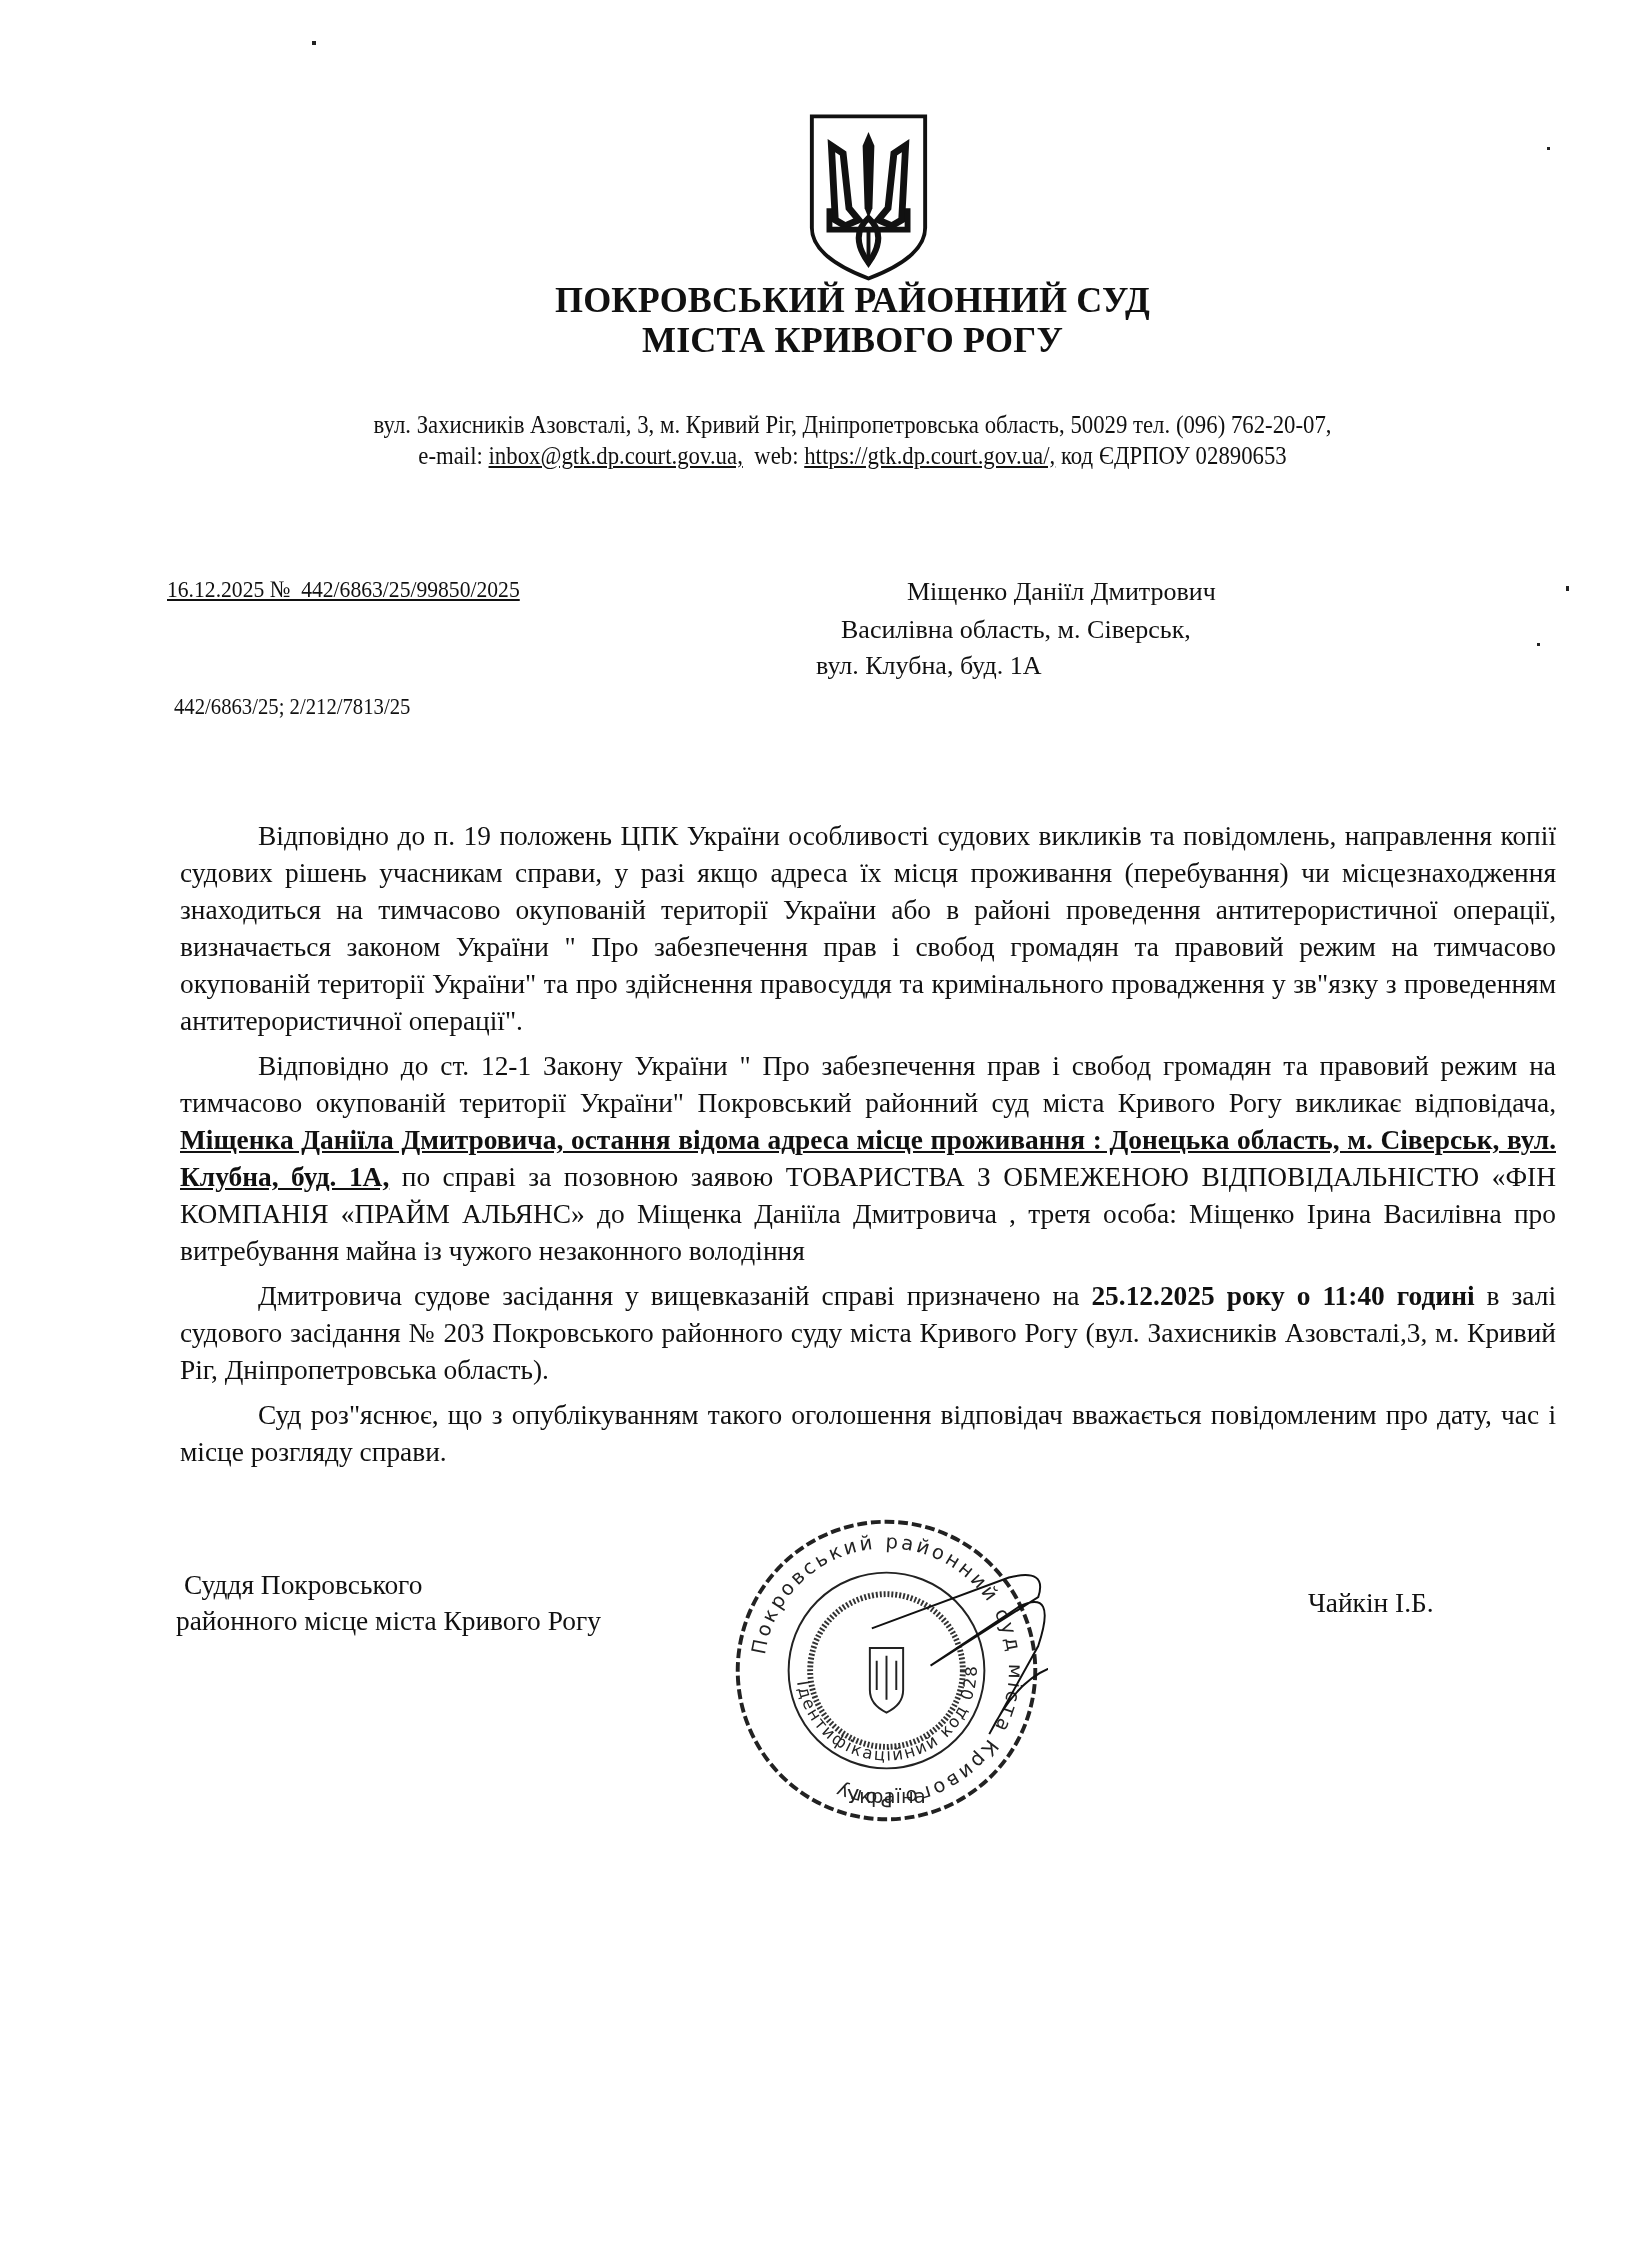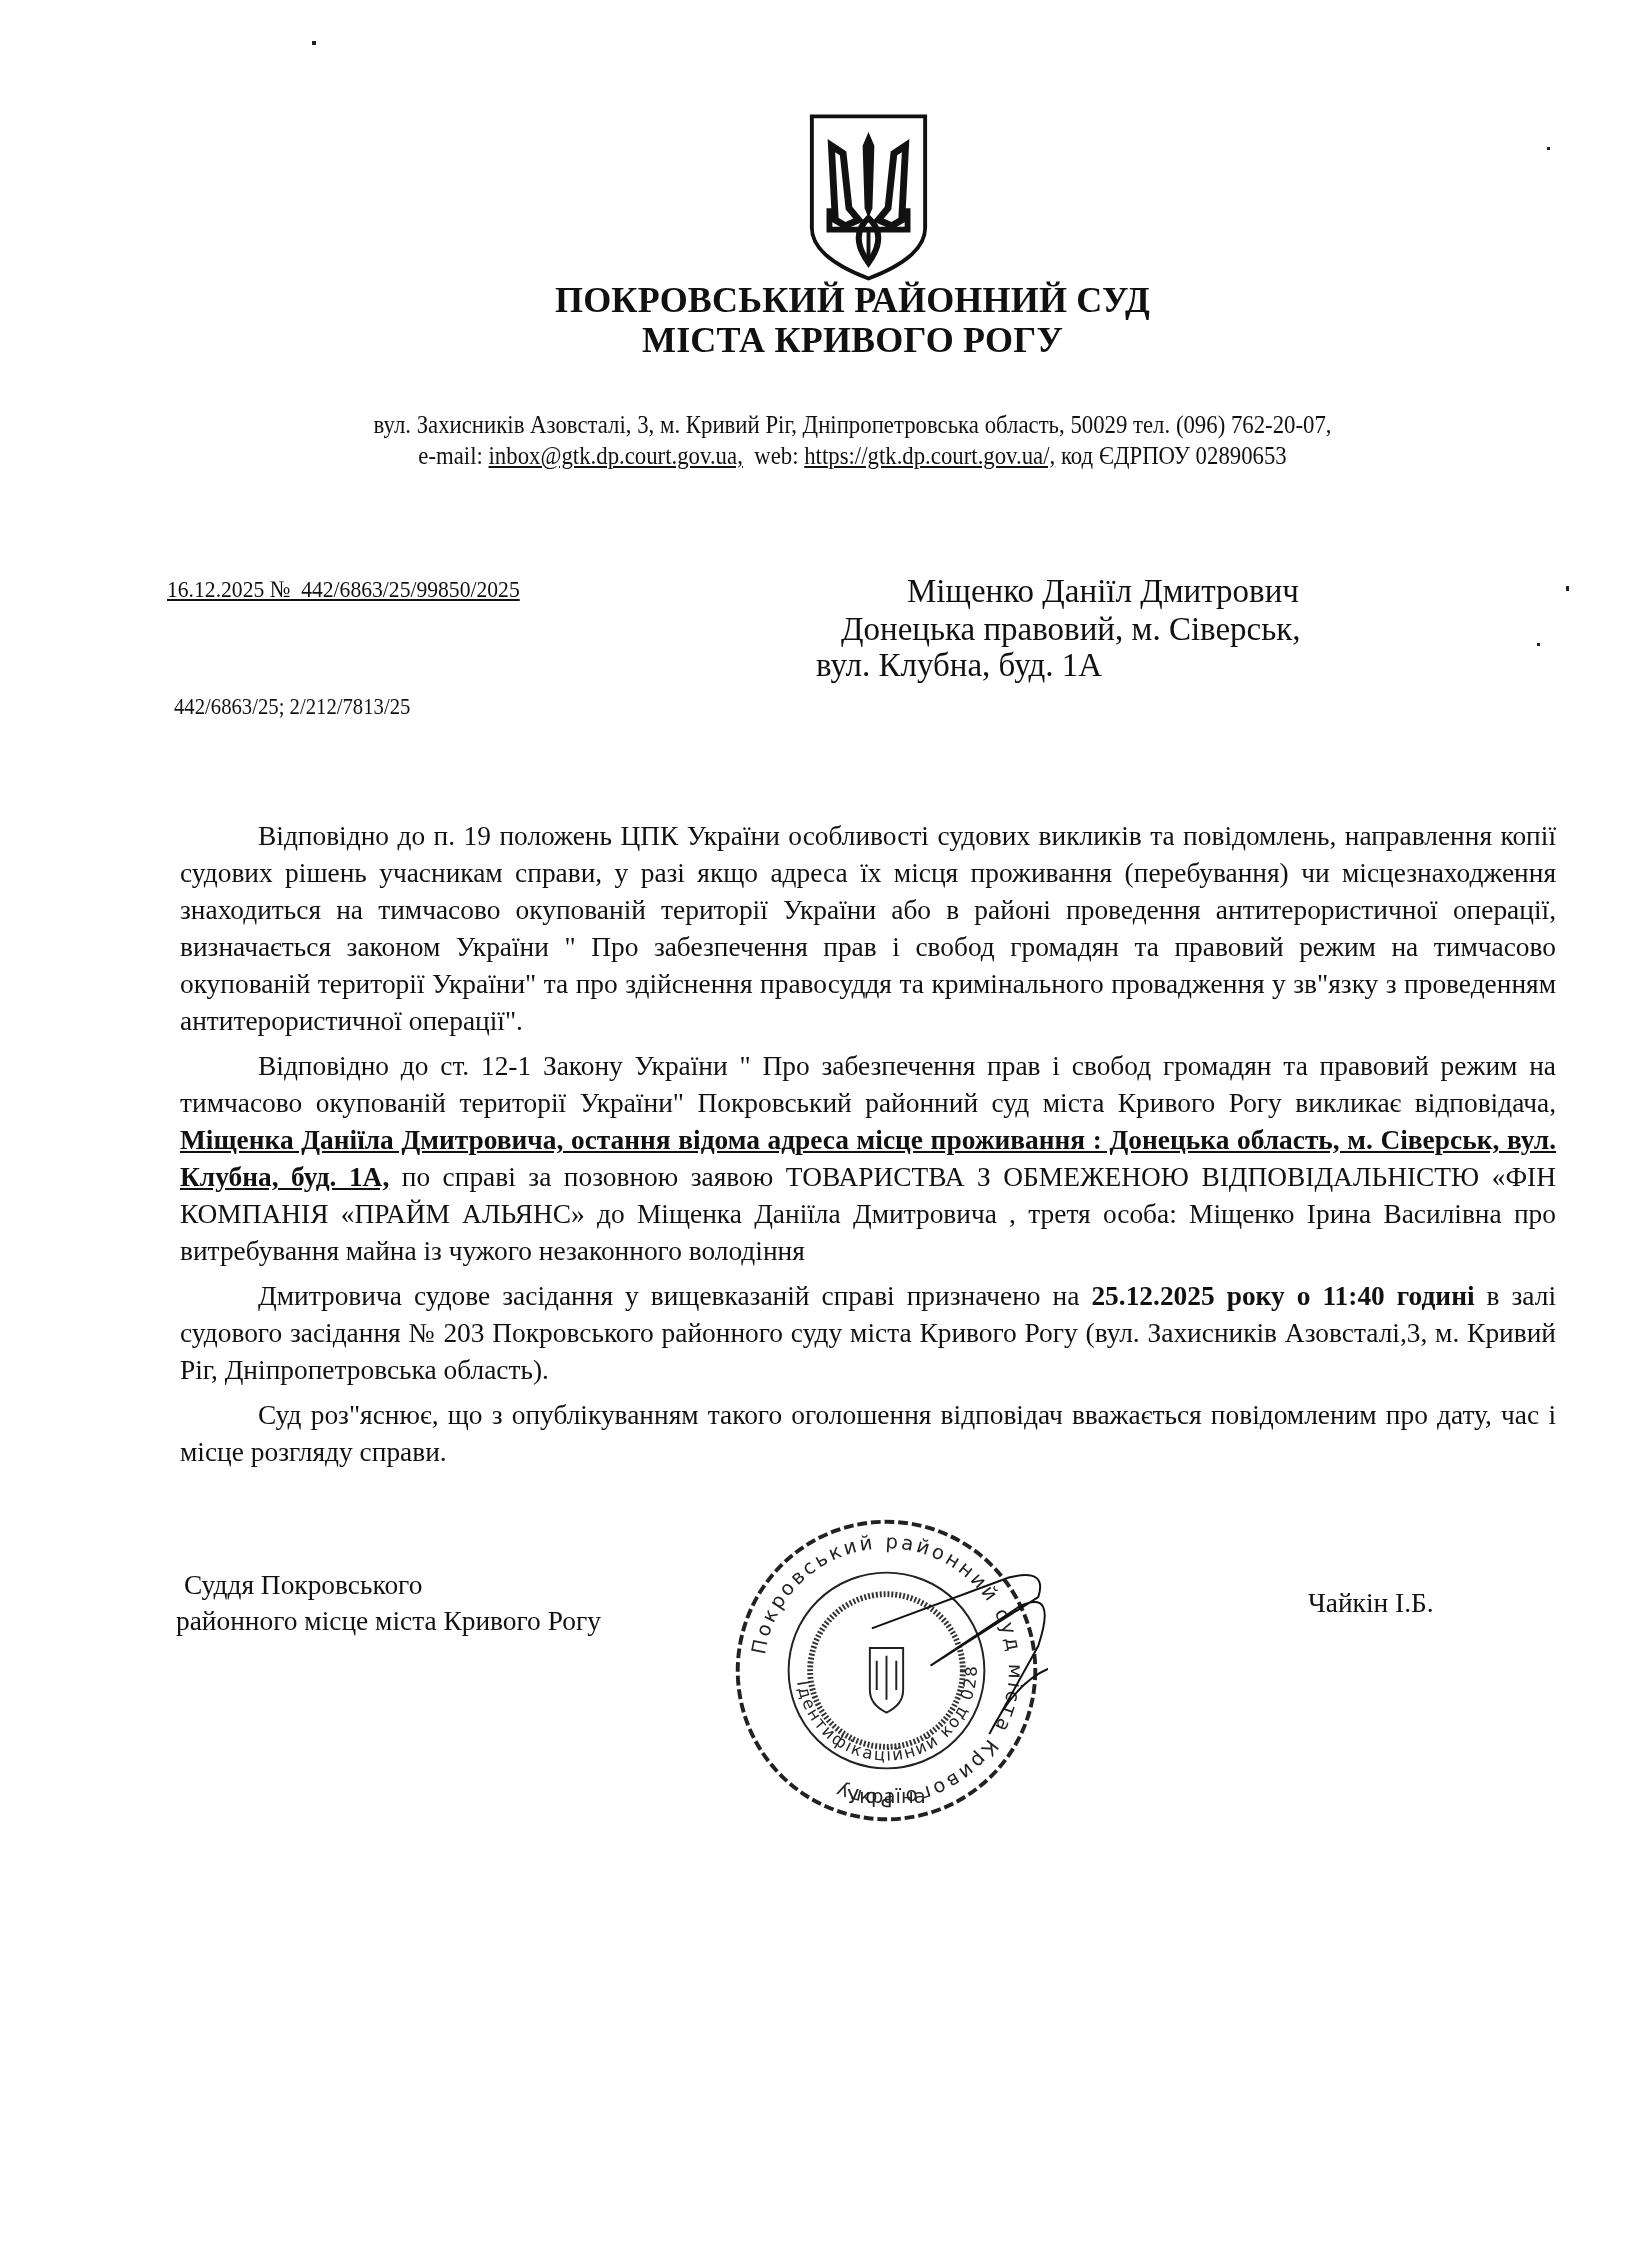--- a/index.html
+++ b/index.html
@@ -12,21 +12,21 @@
   .t1 { top: 281px; }
   .t2 { top: 321px; }
   .contact { left: 0; width: 1705px; text-align: center; font-size: 24.5px; line-height: 29px;
              transform: scaleX(0.93); transform-origin: 853px 0; }
   .c1 { top: 410px; }
   .c2 { top: 441px; }
   .u { text-decoration: underline; }
   .meta { font-size: 23.5px; line-height: 27.4px; transform: scaleX(0.92); transform-origin: 0 0; }
   .outnum { left: 167px; top: 576px; text-decoration: underline; }
   .casenums { left: 174px; top: 693px; font-size: 22.5px; }
-  .recip { font-size: 33px; line-height: 35px; font-family: Liberation Serif, serif; }
+  .recip { font-size: 26px; line-height: 35px; font-family: Liberation Serif, serif; }
   .r1 { left: 907px; top: 574px; }
   .r2 { left: 841px; top: 612px; }
   .r3 { left: 816px; top: 648px; }
   .body-text { left: 172px; top: 810px; width: 1392px; font-size: 27.4px; line-height: 37px;
                text-align: justify; }
   .body-text p { margin: 8px; text-indent: 78px; }
   .body-text b.ul { text-decoration: underline; }
   .sig { left: 176px; font-size: 27.4px; line-height: 35px; }
   .s1 { top: 1568px; margin-left: 8px; }
   .s2 { top: 1604px; }
@@ -50,21 +50,21 @@
 <div class="abs title t1">ПОКРОВСЬКИЙ РАЙОННИЙ СУД</div>
 <div class="abs title t2">МІСТА КРИВОГО РОГУ</div>
 
 <div class="abs contact c1">вул. Захисників Азовсталі, 3, м. Кривий Ріг,  Дніпропетровська область, 50029 тел. (096) 762-20-07,</div>
 <div class="abs contact c2"><span>e-mail: </span><span class="u">inbox@gtk.dp.court.gov.ua,</span><span style="white-space:pre">  web: </span><span class="u">https://gtk.dp.court.gov.ua/,</span><span> код ЄДРПОУ 02890653</span></div>
 
 <div class="abs meta outnum" style="white-space:pre">16.12.2025 №  442/6863/25/99850/2025</div>
 <div class="abs meta casenums">442/6863/25; 2/212/7813/25</div>
 
 <div class="abs recip r1">Міщенко Даніїл Дмитрович</div>
-<div class="abs recip r2">Донецька правовий, м. Сіверськ,</div>
+<div class="abs recip r2">Василівна область, м. Сіверськ,</div>
 <div class="abs recip r3">вул. Клубна, буд. 1А</div>
 
 <div class="abs body-text">
   <p>Відповідно до п. 19 положень ЦПК України особливості судових викликів та повідомлень, направлення копії судових рішень  учасникам справи, у разі якщо адреса їх місця проживання (перебування) чи місцезнаходження знаходиться на тимчасово окупованій території України або в районі проведення антитерористичної операції, визначається законом України " Про забезпечення прав і свобод громадян та правовий режим на тимчасово окупованій території України" та про здійснення правосуддя та кримінального провадження у зв"язку з проведенням антитерористичної операції".</p>
   <p><span>Відповідно до ст. 12-1 Закону України " Про забезпечення прав і свобод громадян та правовий режим на тимчасово окупованій території України" Покровський районний суд міста Кривого Рогу викликає відповідача, </span><b class="ul">Міщенка Даніїла Дмитровича, остання відома адреса місце проживання : Донецька область, м. Сіверськ, вул. Клубна, буд. 1А,</b><span> по справі за позовною заявою ТОВАРИСТВА З ОБМЕЖЕНОЮ ВІДПОВІДАЛЬНІСТЮ «ФІН КОМПАНІЯ «ПРАЙМ АЛЬЯНС» до Міщенка Даніїла Дмитровича , третя особа: Міщенко Ірина Василівна про витребування майна із чужого незаконного володіння</span></p>
   <p><span>Дмитровича судове засідання у вищевказаній справі призначено на </span><b>25.12.2025 року о 11:40 годині</b><span> в залі судового засідання № 203 Покровського районного суду міста Кривого Рогу (вул. Захисників Азовсталі,3, м. Кривий Ріг, Дніпропетровська область).</span></p>
   <p>Суд роз"яснює, що з опублікуванням такого оголошення відповідач вважається повідомленим про дату, час і місце розгляду справи.</p>
 </div>
 
 <div class="abs sig s1">Суддя Покровського</div>

